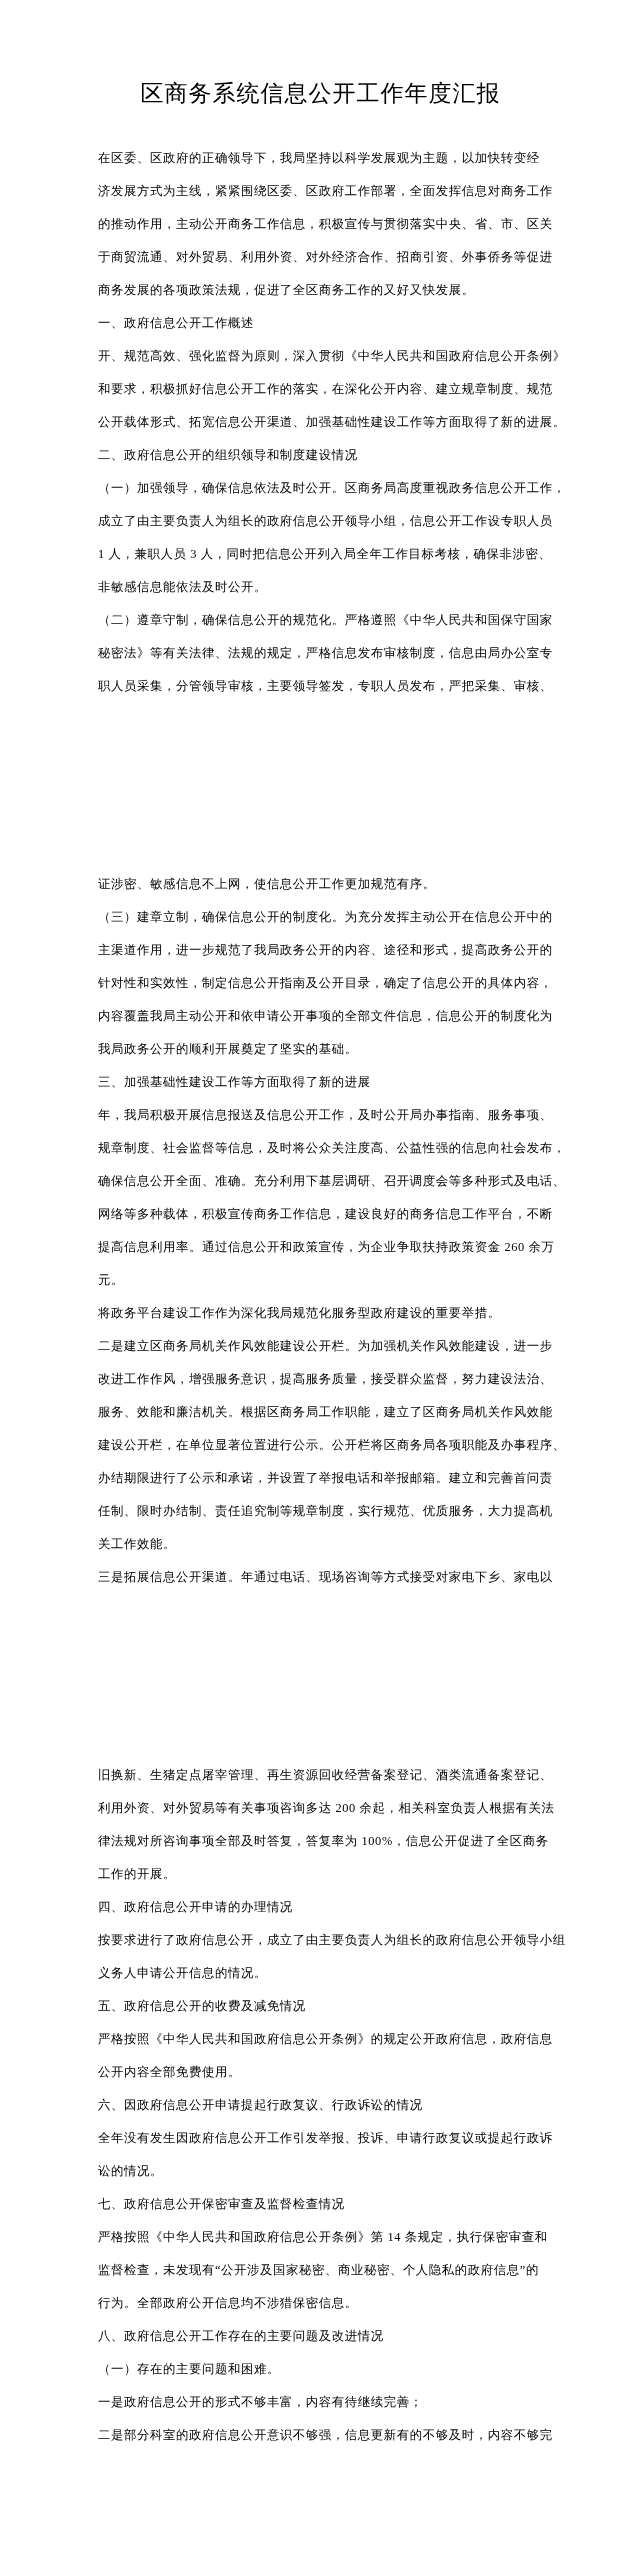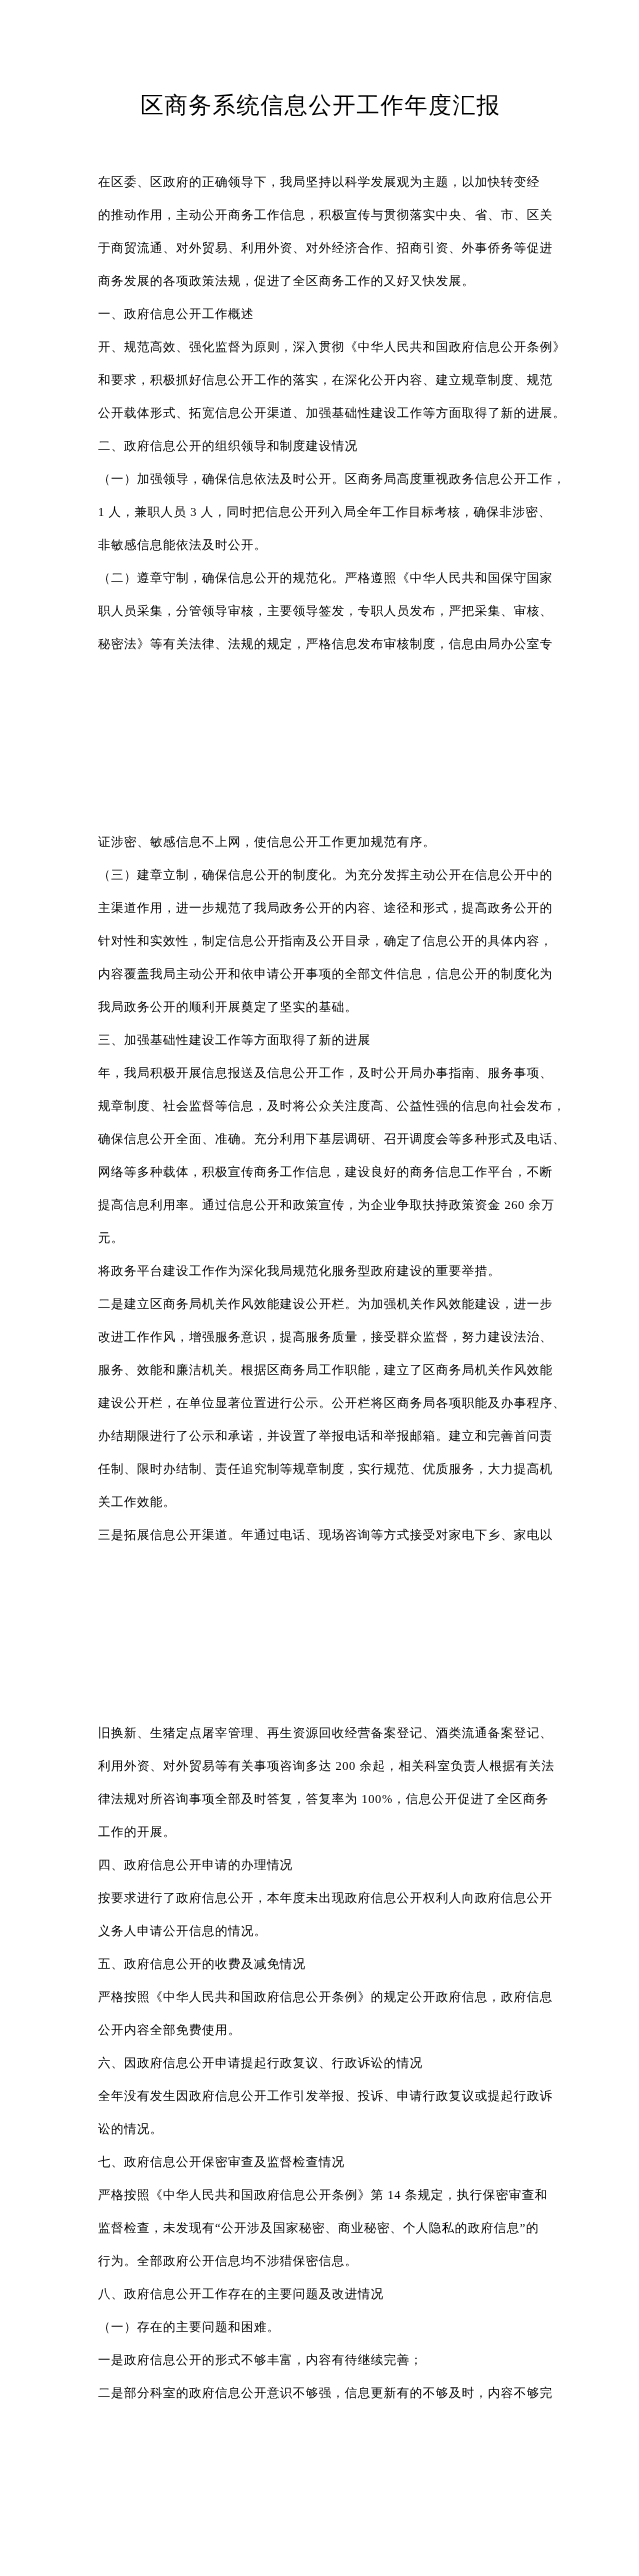--- a/index.html
+++ b/index.html
@@ -28,21 +28,21 @@
     left: 98px;
     top: 0;
     width: 445px;
   }
   .top-space {
     height: 77px;
   }
   .doc-title {
     height: 33px;
     line-height: 33px;
-    margin: 12px;
+    margin: 0;
     font-size: 23px;
     font-weight: 400;
     letter-spacing: 1px;
     text-align: center;
     white-space: nowrap;
   }
   .title-after {
     height: 32px;
   }
   .text-line {
@@ -61,34 +61,36 @@
 <body>
 
 <div class="page">
   <div class="doc">
     <div class="top-space"></div>
     <h1 class="doc-title">区商务系统信息公开工作年度汇报</h1>
     <div class="title-after"></div>
     <div>
 
     <div class="text-line">在区委、区政府的正确领导下，我局坚持以科学发展观为主题，以加快转变经</div>
+        <div class="text-line">济发展方式为主线，紧紧围绕区委、区政府工作部署，全面发挥信息对商务工作</div>
         <div class="text-line">的推动作用，主动公开商务工作信息，积极宣传与贯彻落实中央、省、市、区关</div>
         <div class="text-line">于商贸流通、对外贸易、利用外资、对外经济合作、招商引资、外事侨务等促进</div>
         <div class="text-line">商务发展的各项政策法规，促进了全区商务工作的又好又快发展。</div>
         <div class="text-line">一、政府信息公开工作概述</div>
         <div class="text-line">开、规范高效、强化监督为原则，深入贯彻《中华人民共和国政府信息公开条例》</div>
         <div class="text-line">和要求，积极抓好信息公开工作的落实，在深化公开内容、建立规章制度、规范</div>
         <div class="text-line">公开载体形式、拓宽信息公开渠道、加强基础性建设工作等方面取得了新的进展。</div>
         <div class="text-line">二、政府信息公开的组织领导和制度建设情况</div>
         <div class="text-line">（一）加强领导，确保信息依法及时公开。区商务局高度重视政务信息公开工作，</div>
+        <div class="text-line">成立了由主要负责人为组长的政府信息公开领导小组，信息公开工作设专职人员</div>
         <div class="text-line">1 人，兼职人员 3 人，同时把信息公开列入局全年工作目标考核，确保非涉密、</div>
         <div class="text-line">非敏感信息能依法及时公开。</div>
         <div class="text-line">（二）遵章守制，确保信息公开的规范化。严格遵照《中华人民共和国保守国家</div>
+        <div class="text-line">秘密法》等有关法律、法规的规定，严格信息发布审核制度，信息由局办公室专</div>
         <div class="text-line">职人员采集，分管领导审核，主要领导签发，专职人员发布，严把采集、审核、</div>
-        <div class="text-line">秘密法》等有关法律、法规的规定，严格信息发布审核制度，信息由局办公室专</div>
         <div class="page-gap"></div>
         <div class="text-line">证涉密、敏感信息不上网，使信息公开工作更加规范有序。</div>
         <div class="text-line">（三）建章立制，确保信息公开的制度化。为充分发挥主动公开在信息公开中的</div>
         <div class="text-line">主渠道作用，进一步规范了我局政务公开的内容、途径和形式，提高政务公开的</div>
         <div class="text-line">针对性和实效性，制定信息公开指南及公开目录，确定了信息公开的具体内容，</div>
         <div class="text-line">内容覆盖我局主动公开和依申请公开事项的全部文件信息，信息公开的制度化为</div>
         <div class="text-line">我局政务公开的顺利开展奠定了坚实的基础。</div>
         <div class="text-line">三、加强基础性建设工作等方面取得了新的进展</div>
         <div class="text-line">年，我局积极开展信息报送及信息公开工作，及时公开局办事指南、服务事项、</div>
         <div class="text-line">规章制度、社会监督等信息，及时将公众关注度高、公益性强的信息向社会发布，</div>
@@ -104,21 +106,21 @@
         <div class="text-line">办结期限进行了公示和承诺，并设置了举报电话和举报邮箱。建立和完善首问责</div>
         <div class="text-line">任制、限时办结制、责任追究制等规章制度，实行规范、优质服务，大力提高机</div>
         <div class="text-line">关工作效能。</div>
         <div class="text-line">三是拓展信息公开渠道。年通过电话、现场咨询等方式接受对家电下乡、家电以</div>
         <div class="page-gap"></div>
         <div class="text-line">旧换新、生猪定点屠宰管理、再生资源回收经营备案登记、酒类流通备案登记、</div>
         <div class="text-line">利用外资、对外贸易等有关事项咨询多达 200 余起，相关科室负责人根据有关法</div>
         <div class="text-line">律法规对所咨询事项全部及时答复，答复率为 100%，信息公开促进了全区商务</div>
         <div class="text-line">工作的开展。</div>
         <div class="text-line">四、政府信息公开申请的办理情况</div>
-        <div class="text-line">按要求进行了政府信息公开，本年度未出现政府信息公开权利人向政府信息公开</div>
+        <div class="text-line">按要求进行了政府信息公开，成立了由主要负责人为组长的政府信息公开领导小组</div>
         <div class="text-line">义务人申请公开信息的情况。</div>
         <div class="text-line">五、政府信息公开的收费及减免情况</div>
         <div class="text-line">严格按照《中华人民共和国政府信息公开条例》的规定公开政府信息，政府信息</div>
         <div class="text-line">公开内容全部免费使用。</div>
         <div class="text-line">六、因政府信息公开申请提起行政复议、行政诉讼的情况</div>
         <div class="text-line">全年没有发生因政府信息公开工作引发举报、投诉、申请行政复议或提起行政诉</div>
         <div class="text-line">讼的情况。</div>
         <div class="text-line">七、政府信息公开保密审查及监督检查情况</div>
         <div class="text-line">严格按照《中华人民共和国政府信息公开条例》第 14 条规定，执行保密审查和</div>
         <div class="text-line">监督检查，未发现有“公开涉及国家秘密、商业秘密、个人隐私的政府信息”的</div>

